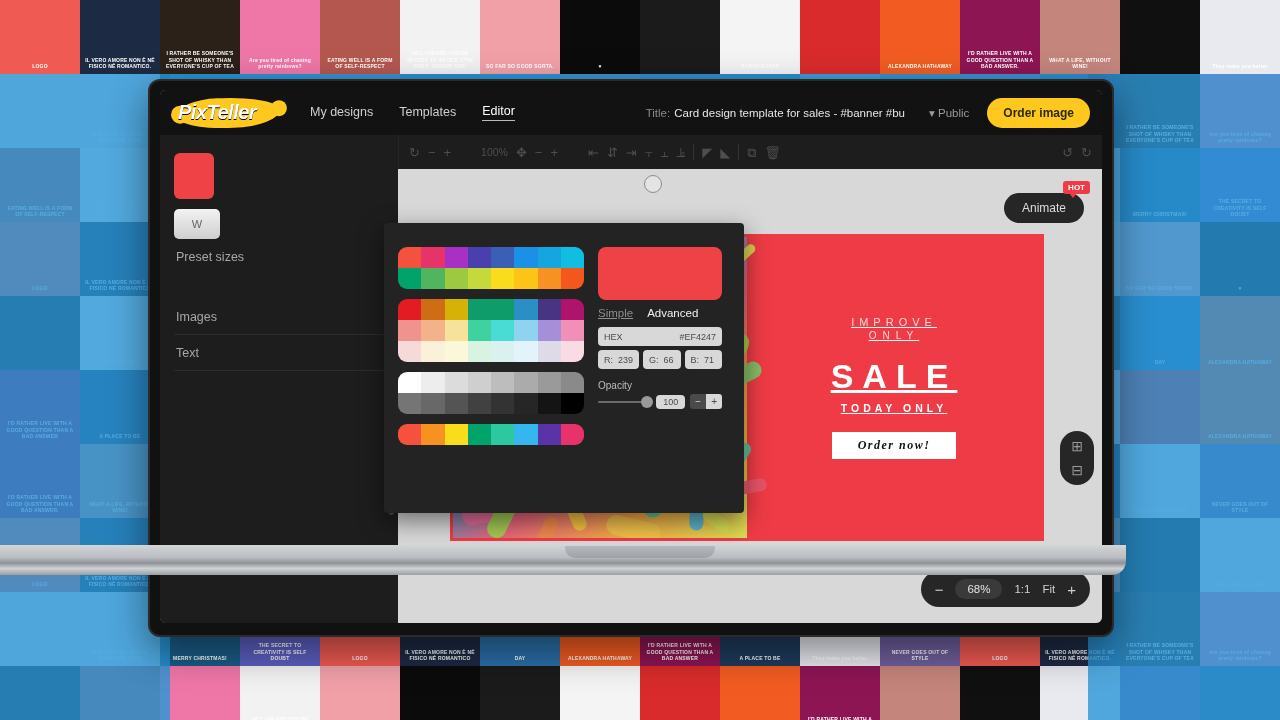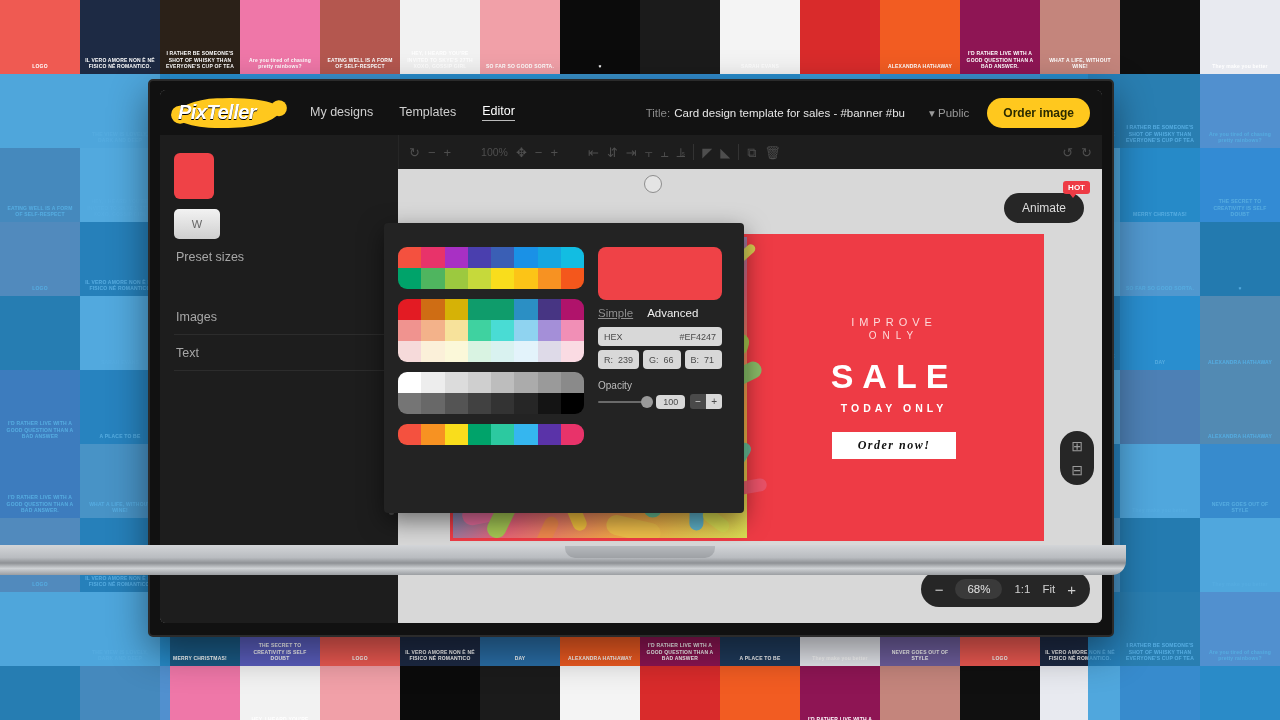--- a/index.html
+++ b/index.html
@@ -48,21 +48,21 @@
   
   #laptop {
     position: absolute;
     left: 148px; top: 79px;
     width: 966px; height: 558px;
     z-index: 20;
   }
   #laptop-lid {
     position: absolute; inset: 0;
     background: #111;
-    border-radius: 5px;
+    border-radius: 12px;
     border: 2px solid #2b2b2b;
     box-shadow: 0 14px 38px rgba(0,0,0,.45);
     padding: 9px 10px 12px 10px;
   }
   #laptop-screen {
     width: 100%; height: 100%;
     background: #d8d8d8;
     border-radius: 6px;
     overflow: hidden;
     position: relative;
@@ -228,21 +228,21 @@
     position: relative;
   }
   #candy-overlay { position: absolute; inset: 0; opacity: .95; }
   .candy {
     position: absolute; border-radius: 20px;
   }
   #design-right {
     width: 50%; background: #ee3b45;
     display: flex; flex-direction: column;
     align-items: center; justify-content: center;
-    color: #fff; padding: 10px;
+    color: #fff; padding: 10px; text-decoration: underline;
   }
   #d-improve { font-size: 11px; letter-spacing: 5px; color: #fdd9d9; }
   #d-fifty {
     font-size: 62px; line-height: .95; font-weight: bold;
     color: #fbd3d3; font-family: "Liberation Serif", serif;
     letter-spacing: -1px; margin-top: 4px;
   }
   #d-only { font-size: 10px; letter-spacing: 6px; color: #fdd9d9; margin-top: 2px; }
   #d-sale {
     font-size: 34px; letter-spacing: 9px; font-weight: bold;

